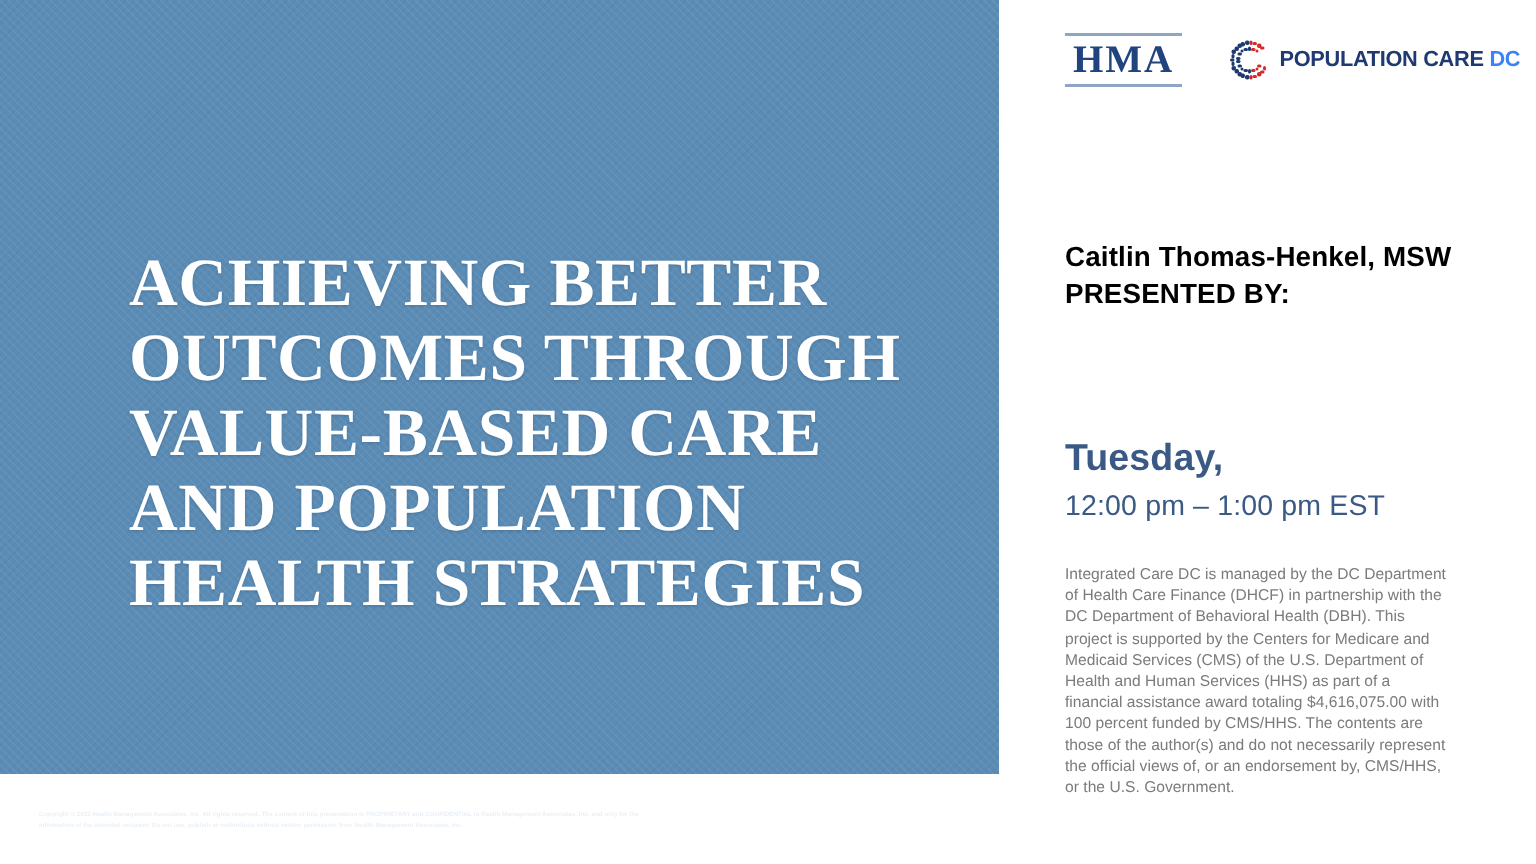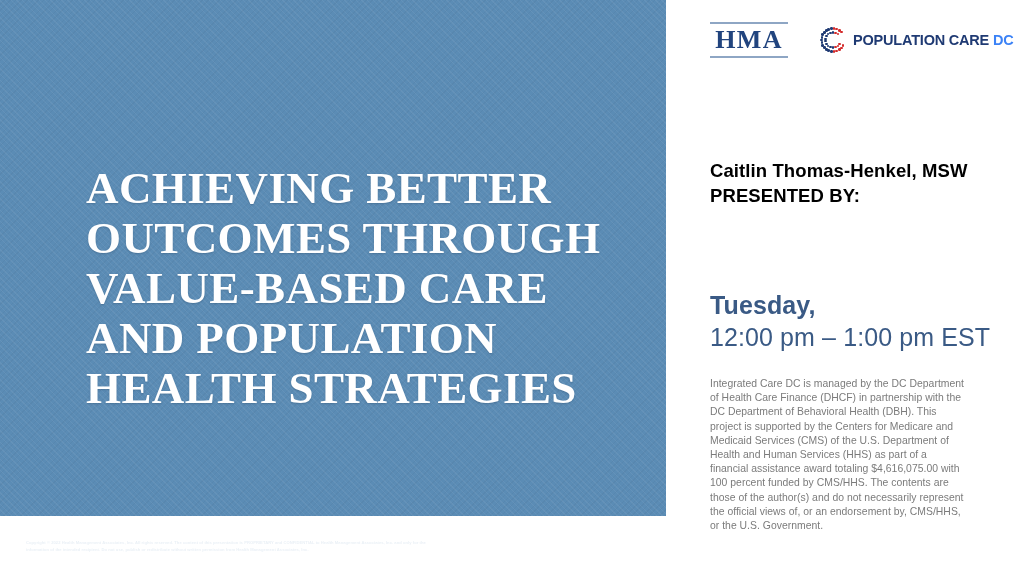--- a/index.html
+++ b/index.html
@@ -171,21 +171,21 @@
   }
   .date-line {
     font-weight: bold;
     font-size: 25px;
     line-height: 31px;
     letter-spacing: 0.1px;
     color: #3a5a85;
   }
   .time-line {
     font-weight: normal;
-    font-size: 25px;
+    font-size: 19px;
     line-height: 33px;
     letter-spacing: 0.1px;
     color: #3a5a85;
   }
 
   .disclaimer {
     position: absolute;
     left: 44px;
     top: 377px;
     width: 258px;

